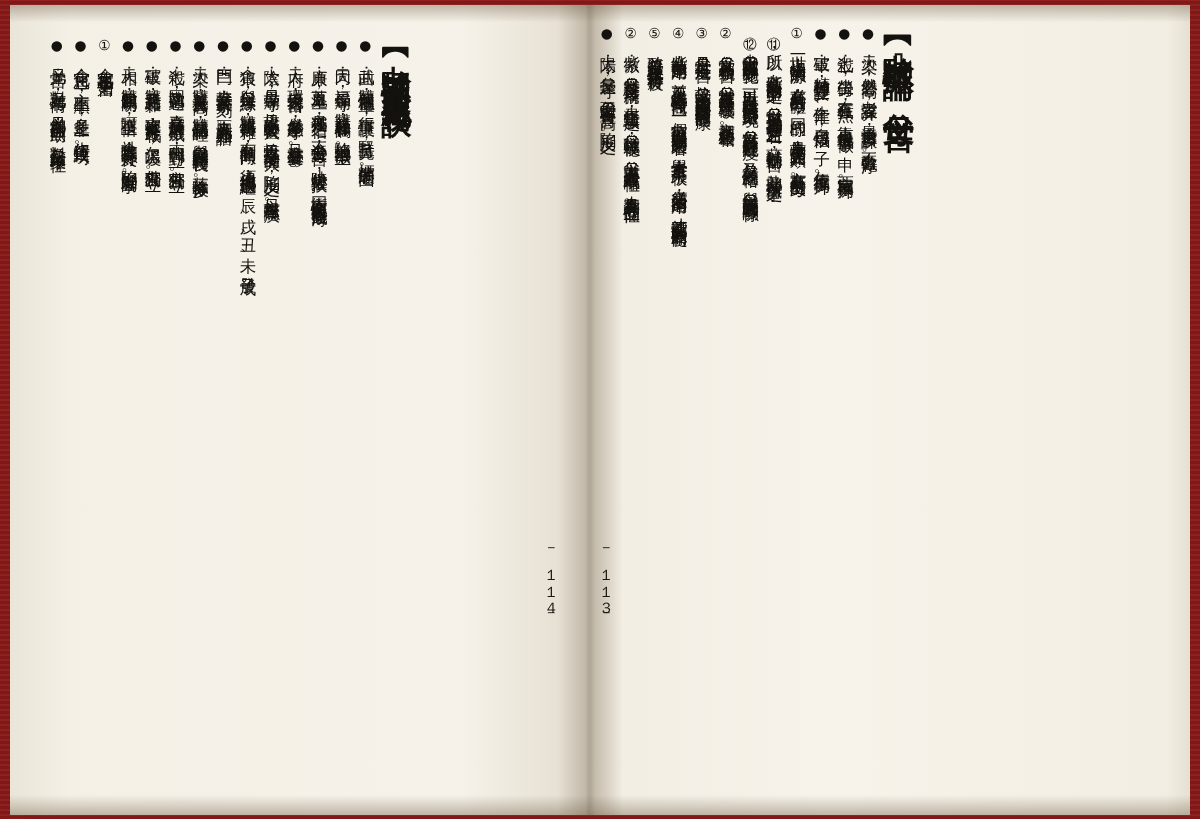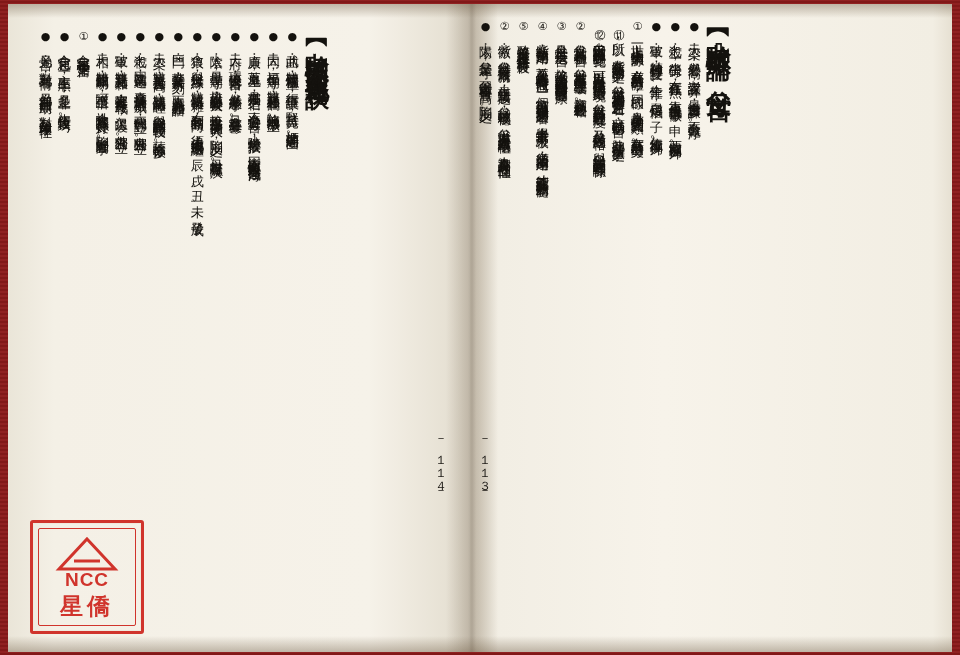--- a/index.html
+++ b/index.html
@@ -156,23 +156,14 @@
       <div class="col" style="height:550px;"><span class="marker">●</span><span>七殺：固執又霸道，喜發揮長輩的權威，兩代間對立，宜外出獨立。</span></div>
       <div class="col" style="height:550px;"><span class="marker">●</span><span>破軍：雙親意見難和，家庭裡常充斥冷戰，欠溫暖，宜外出獨立。</span></div>
       <div class="col" style="height:550px;"><span class="marker">●</span><span>天相：雙親作風開明，呵護倍至，社會人際關係良好，陷則好管閒事。</span></div>
       <div class="col" style="height:550px;"><span class="marker">①</span><span>命宮化忌在十二宮如下：</span></div>
       <div class="col" style="height:550px;"><span class="marker">●</span><span>命宮化忌：主一生不順，多是非，一生行運較坎坷。</span></div>
       <div class="col" style="height:550px;"><span class="marker">●</span><span>兄弟宮：對兄弟有情，兄弟卻對自己無助，對岳父母印象不佳。</span></div>
     </div>
 
     <div class="pagenum" style="left:424px;top:430px;">－１１４－</div>
 
-    <div class="stamp">
-      <div class="inner"></div>
-      <svg width="108" height="108" viewBox="0 0 108 108">
-        <polygon points="54,16 82,46 26,46" fill="none" stroke="#d0342c" stroke-width="3"></polygon>
-        <line x1="41" y1="38" x2="67" y2="38" stroke="#d0342c" stroke-width="3"></line>
-      </svg>
-      <div class="ncc">NCC</div>
-      <div class="cn">星僑</div>
-    </div>
   </div>
 </div>
 
 </body></html>

